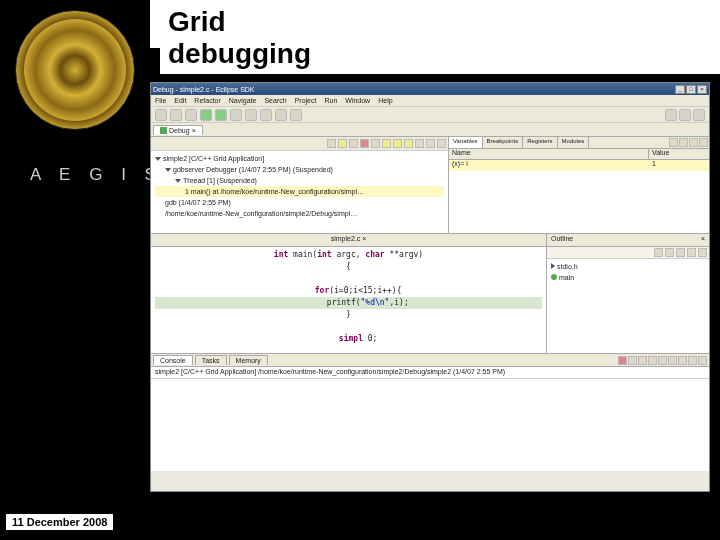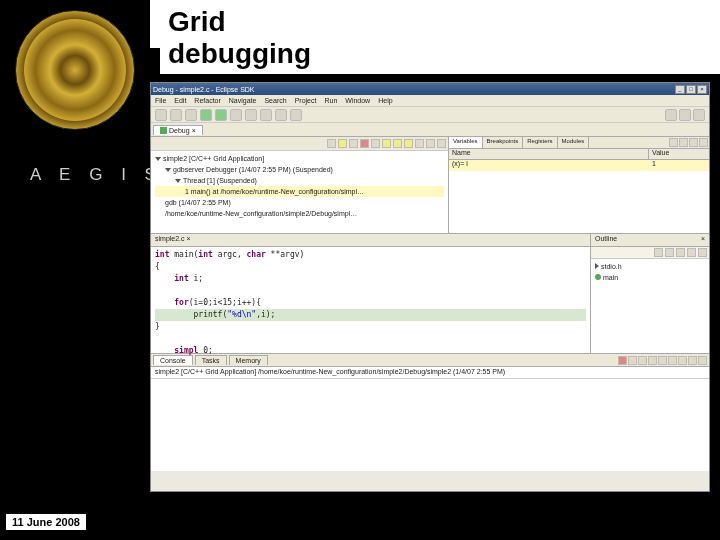--- a/index.html
+++ b/index.html
@@ -37,21 +37,21 @@
 .vars-tabs { height:12px; background:#ece9d8; display:flex; font-size:6px; border-bottom:1px solid #aaa; }
 .vtab { padding:1px 4px; border-right:1px solid #aaa; }
 .vtab.act{background:#fff;}
 .vars-head { display:flex; height:11px; background:#ece9d8; border-bottom:1px solid #aaa; font-size:7px; }
 .vh-name{flex:1;padding:0 3px;border-right:1px solid #aaa;}
 .vh-val{width:60px;padding:0 3px;}
 .vars-row { display:flex; height:11px; font-size:7px; background:#fff8c0; }
 .vr-name{flex:1;padding:0 3px;}
 .vr-val{width:60px;padding:0 3px;}
 .src-row { display:flex; height:120px; border-top:1px solid #aaa; }
-.src-pane { width:440px; background:#fff; border-right:1px solid #aaa; }
+.src-pane { width:396px; background:#fff; border-right:1px solid #aaa;text-align:center; }
 .src-tab { height:13px; background:#ece9d8; border-bottom:1px solid #aaa; font-size:7px; padding:1px 4px; }
 .code { font-family:monospace; font-size:8px; line-height:12px; padding:2px 4px; }
 .code .kw{color:#7a0055;font-weight:bold;}
 .code .hl{background:#d8e8d0;display:block;}
 .code .str{color:#00c;}
 .outline-pane { flex:1; background:#fff; }
 .out-tab { height:13px; background:#ece9d8; border-bottom:1px solid #aaa; font-size:7px; padding:1px 4px; display:flex; justify-content:space-between; }
 .out-tb { height:12px; background:#f5f2e8; border-bottom:1px solid #ccc; display:flex; justify-content:flex-end; gap:2px; padding:0 2px; align-items:center; }
 .out-body { padding:2px 4px; font-size:7px; line-height:11px; }
 .console-row { border-top:1px solid #aaa; }
@@ -64,21 +64,21 @@
 .trid{display:inline-block;width:0;height:0;border-left:3px solid transparent;border-right:3px solid transparent;border-top:4px solid #555;margin-right:2px;}
 .bullet{display:inline-block;width:6px;height:6px;border-radius:50%;background:#5a5;margin-right:2px;}
 </style>
 </head>
 <body>
 
 <div class="title-bg"></div>
 <div class="slide-title">Grid debugging</div>
 <div class="emblem"></div>
 <div class="aegis">A E G I S</div>
-<div class="date">11 June 2008</div>
+<div class="date">11 December 2008</div>
 
 <div class="ide">
 
   <div class="winbar">
     <span class="wintitle">Debug - simple2.c - Eclipse SDK</span>
     <div class="winbtns">
       <div class="winbtn">_</div>
       <div class="winbtn">□</div>
       <div class="winbtn">×</div>
     </div>
@@ -171,21 +171,20 @@
   </div>
 
   <div class="src-row">
     <div class="src-pane">
       <div class="src-tab">
         <span>simple2.c</span> ×
       </div>
       <div class="code">
         <div><span class="kw">int</span> main(<span class="kw">int</span> argc, <span class="kw">char</span> **argv)</div>
         <div>{</div>
-        <div>&nbsp;&nbsp;&nbsp;&nbsp;<span class="kw">int</span> i;</div>
         <div>&nbsp;</div>
         <div>&nbsp;&nbsp;&nbsp;&nbsp;<span class="kw">for</span>(i=0;i&lt;15;i++){</div>
         <div class="hl">&nbsp;&nbsp;&nbsp;&nbsp;&nbsp;&nbsp;&nbsp;&nbsp;printf(<span class="str">"%d\n"</span>,i);</div>
         <div>    }</div>
         <div>&nbsp;</div>
         <div>&nbsp;&nbsp;&nbsp;&nbsp;<span class="kw">simpl</span> 0;</div>
       </div>
     </div>
     <div class="outline-pane">
       <div class="out-tab">

